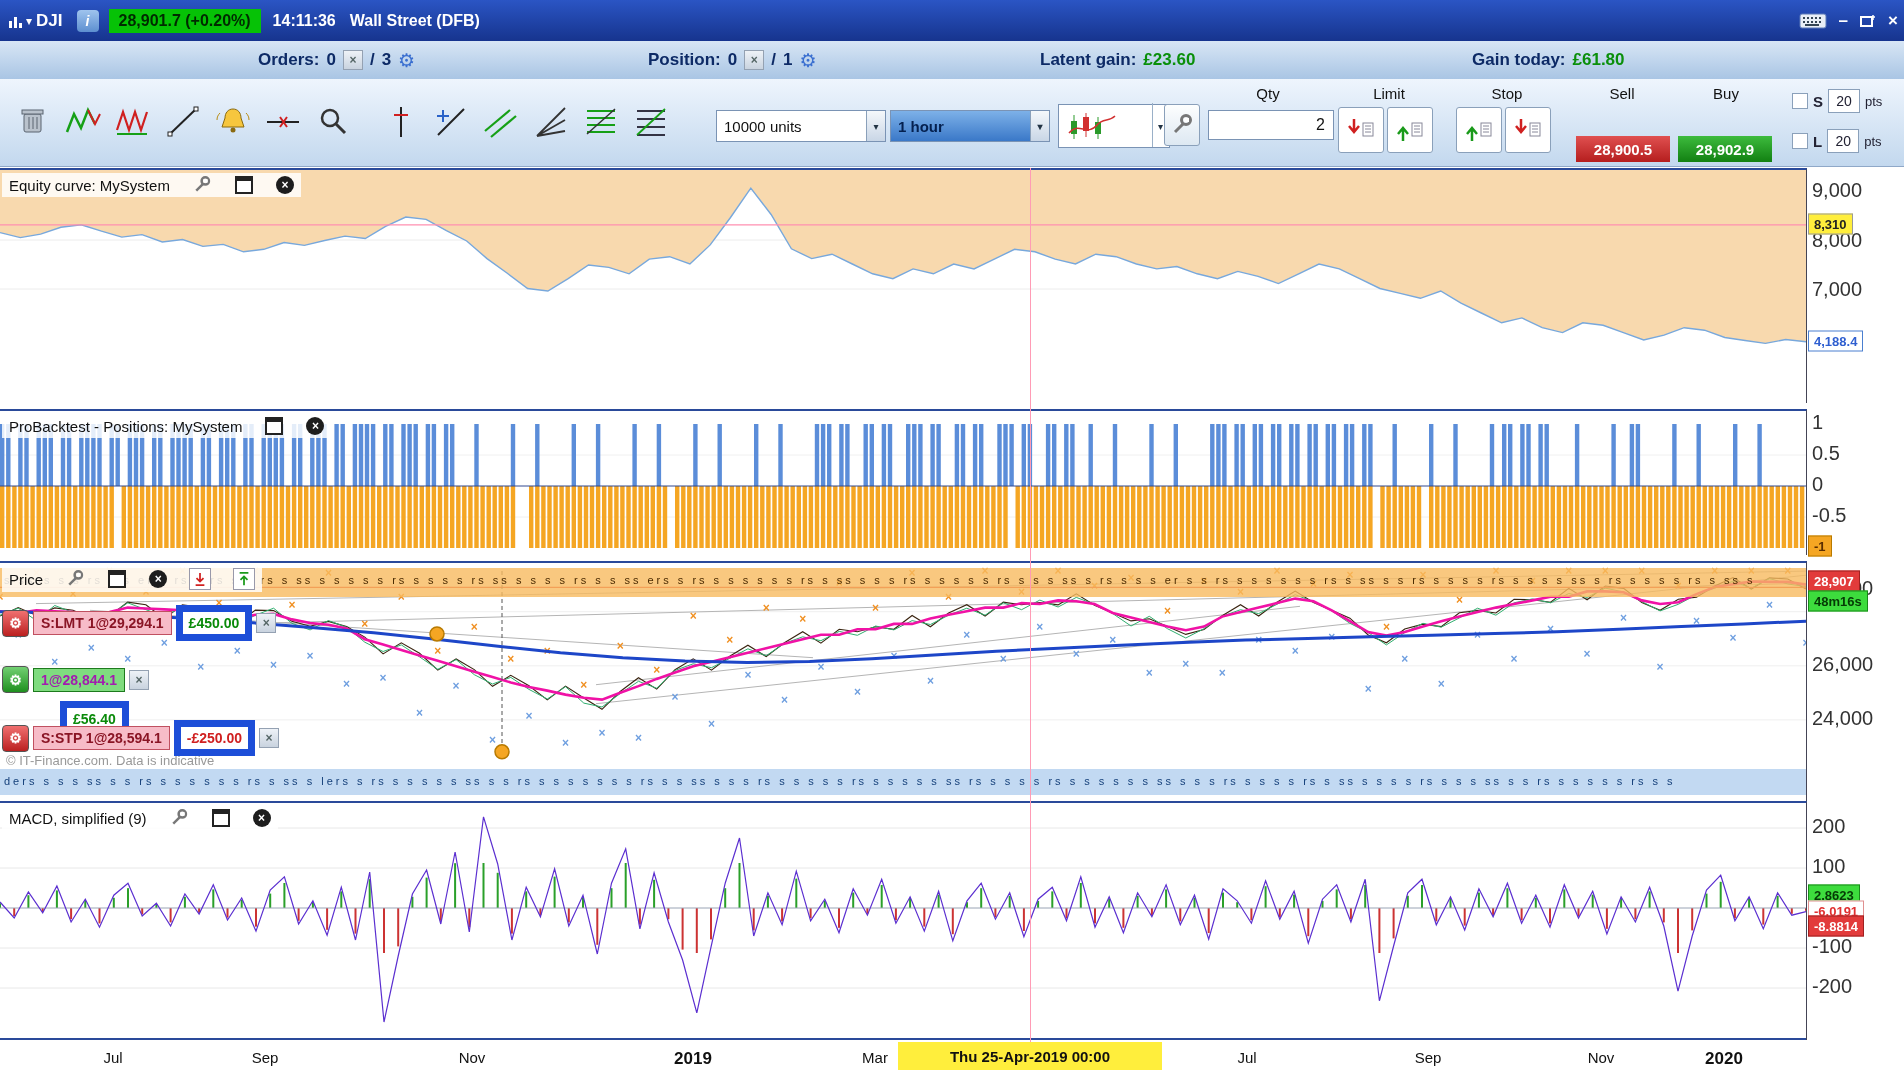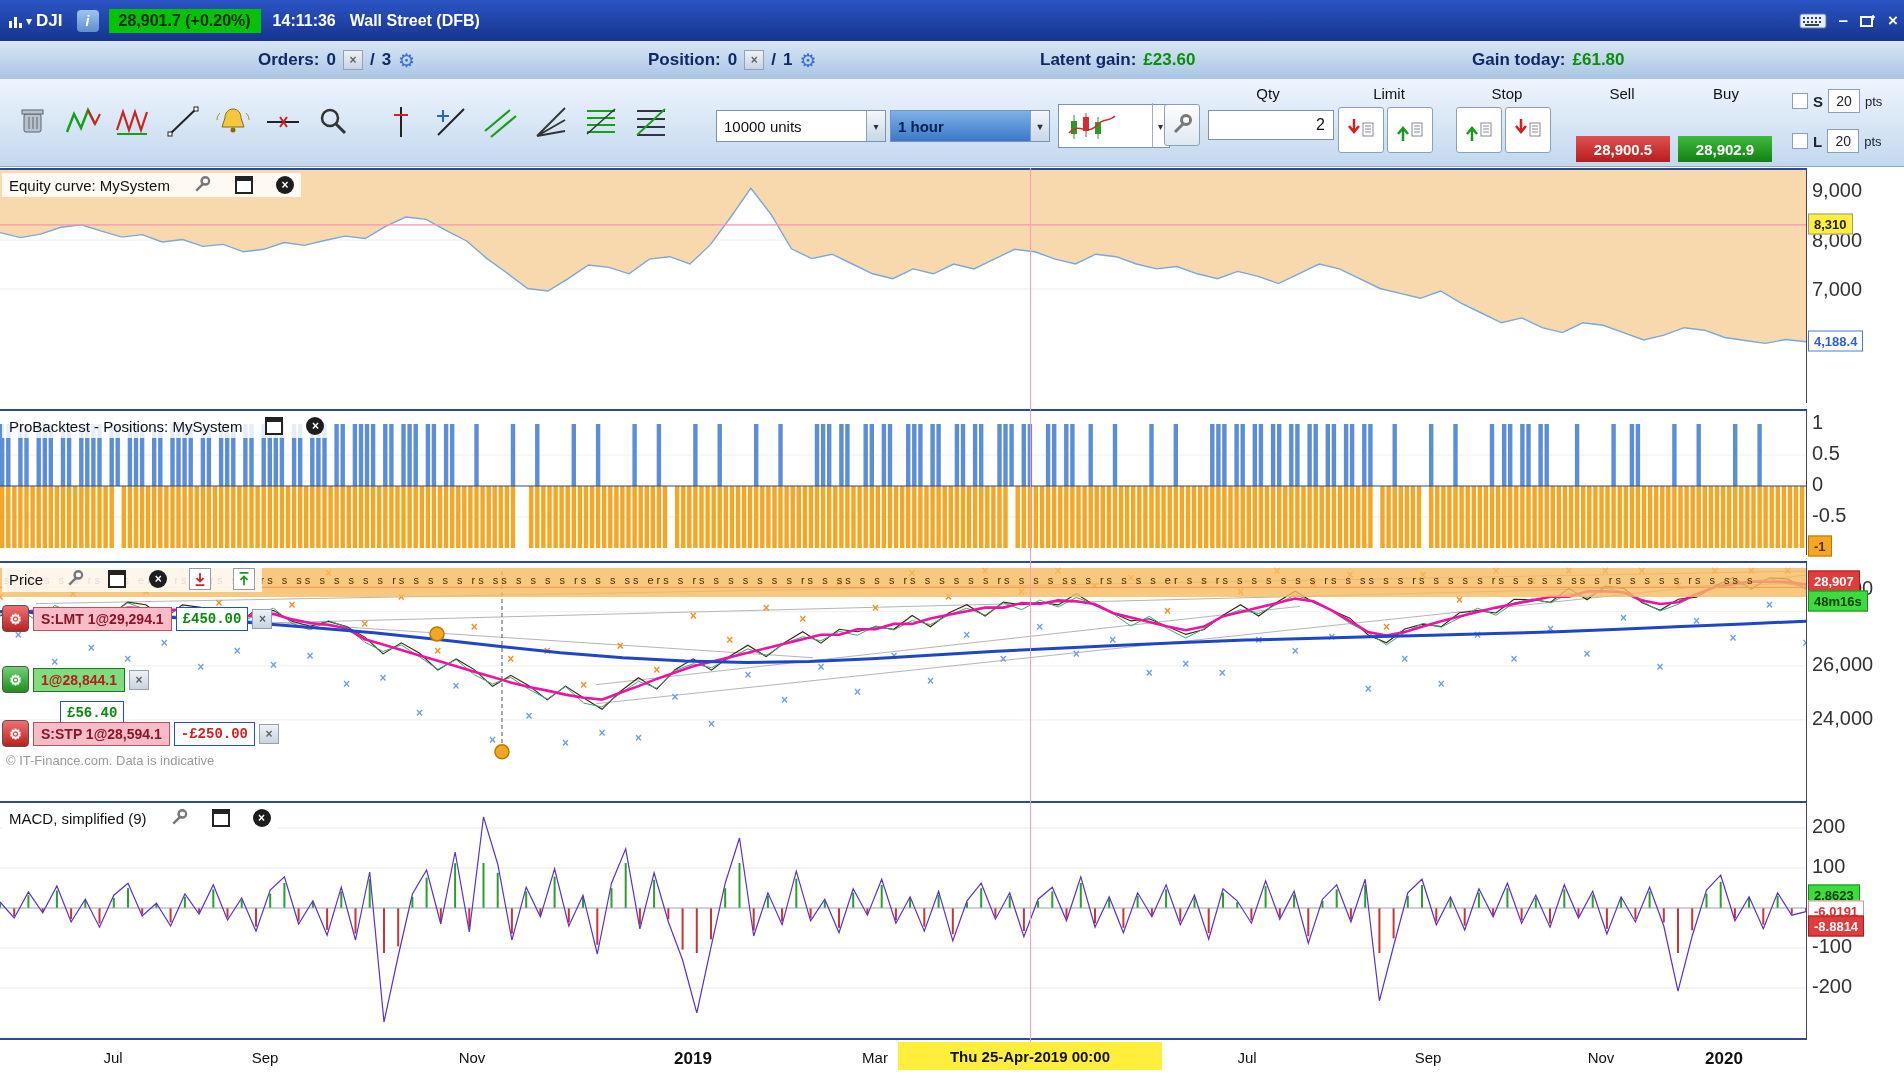--- a/index.html
+++ b/index.html
@@ -76,22 +76,22 @@
     font-size:11px;letter-spacing:3px;z-index:8;padding:6px 0 0 4px;box-sizing:border-box;}
   .strip-top{top:5px;height:29px;background:rgba(247,186,95,.8);color:#4a2a00;}
   .strip-bot{top:206px;height:26px;background:rgba(186,212,240,.88);color:#15407a;}
   .orow{position:absolute;display:flex;align-items:center;gap:4px;z-index:25;font-weight:bold;font-size:14px;}
   .gearbtn{width:25px;height:25px;border-radius:4px;display:flex;align-items:center;justify-content:center;
     color:#fff;font-size:14px;border:1px solid #555;cursor:pointer;}
   .gearbtn.red{background:linear-gradient(#f07070,#bb2020);}
   .gearbtn.green{background:linear-gradient(#72d072,#1f8f1f);}
   .olabel{padding:3px 7px;border:1px solid;cursor:move;}
   .olabel.pink{background:#f7bcc8;border-color:#c05060;color:#8a1525;}
-  .olabel.greenl{background:#7fdc7f;border-color:#1d7a1d;color:#b91c1c;}
-  .oval{background:#fff;border:1px solid #1d4ed8;padding:3px 6px;font-family:Liberation Mono, monospace;}
+  .olabel.greenl{background:#7fdc7f;border-color:#1d7a1d;color:#a21caf;}
+  .oval{background:#fff;border:7px solid #1d4ed8;padding:3px 6px;}
   .oval.pos{color:#0a8a0a;}
   .oval.neg{color:#d02020;}
   .watermark{position:absolute;left:6px;top:190px;font-size:13px;color:#999;z-index:9;}
 
   
   .axl{position:absolute;left:1812px;transform:translateY(-50%);font-size:20px;color:#333;white-space:nowrap;}
   .tagr{position:absolute;left:1808px;transform:translateY(-50%);font-size:13px;font-weight:bold;
     padding:2px 5px;border:1px solid #444;white-space:nowrap;z-index:6;}
   .tag-yellow{background:#ffee3c;color:#222;border-color:#999;}
   .tag-bluebox{background:#fff;color:#2f5fd0;border-color:#4a7fd0;}
@@ -937,20 +937,21 @@
         <polyline points="0.0,53.0 18.2,44.6 36.5,52.5 54.7,44.9 73.0,47.3 91.2,55.2 109.5,53.0 127.7,39.2 145.9,41.7 164.2,55.7 182.4,41.9 200.7,44.4 218.9,58.4 237.2,60.9 255.4,47.1 273.6,47.6 291.9,58.2 310.1,63.3 328.4,58.4 346.6,63.6 364.8,74.1 383.1,90.9 401.3,79.8 419.6,90.3 437.8,107.1 456.1,96.0 474.3,106.6 492.5,123.3 510.8,112.3 529.0,122.8 547.3,136.9 565.5,123.1 583.8,135.0 602.0,146.3 620.2,128.5 638.5,114.7 656.7,126.1 675.0,106.8 693.2,95.8 711.5,107.1 729.7,93.3 747.9,82.2 766.2,93.6 784.4,79.8 802.7,68.7 820.9,80.1 839.2,66.3 857.4,68.7 875.6,63.8 893.9,66.3 912.1,52.5 930.4,63.8 948.6,50.0 966.8,41.7 985.1,53.0 1003.3,39.2 1021.6,41.7 1039.8,39.5 1058.1,41.9 1076.3,30.8 1094.5,42.2 1112.8,50.0 1131.0,57.9 1149.3,55.7 1167.5,63.6 1185.8,71.4 1204.0,66.5 1222.2,52.7 1240.5,41.7 1258.7,53.0 1277.0,39.2 1295.2,28.1 1313.5,39.5 1331.7,47.3 1349.9,55.2 1368.2,72.0 1386.4,79.8 1404.7,66.0 1422.9,61.1 1441.2,63.6 1459.4,49.8 1477.6,47.6 1495.9,50.0 1514.1,36.2 1532.4,36.8 1550.6,39.2 1568.8,25.4 1587.1,36.8 1605.3,23.0 1623.6,25.4 1641.8,39.5 1660.1,47.3 1678.3,36.2 1696.5,34.1 1714.8,23.0 1733.0,14.6 1751.3,26.0 1769.5,14.9 1787.8,16.0 1806.0,26.0" fill="none" stroke="#3a2410" stroke-width="1.1"></polyline>
         <polyline points="0.0,52.2 18.2,45.2 36.5,57.6 54.7,42.5 73.0,49.4 91.2,58.8 109.5,52.2 127.7,39.8 145.9,46.7 164.2,53.3 182.4,44.0 200.7,47.9 218.9,57.6 237.2,61.5 255.4,52.2 273.6,45.2 291.9,60.3 310.1,66.9 328.4,57.6 346.6,64.2 364.8,79.2 383.1,88.5 401.3,81.9 419.6,93.9 437.8,106.3 456.1,96.6 474.3,111.7 492.5,121.0 510.8,114.4 529.0,126.4 547.3,136.0 565.5,123.7 583.8,140.1 602.0,144.0 620.2,130.6 638.5,118.3 656.7,125.2 675.0,107.4 693.2,100.8 711.5,104.7 729.7,95.4 747.9,85.8 766.2,92.7 784.4,80.4 802.7,73.8 820.9,77.7 839.2,68.4 857.4,72.3 875.6,63.0 893.9,66.9 912.1,57.6 930.4,61.5 948.6,52.2 966.8,45.2 985.1,52.2 1003.3,39.8 1021.6,46.7 1039.8,37.1 1058.1,44.0 1076.3,34.4 1094.5,41.3 1112.8,50.6 1131.0,63.0 1149.3,53.3 1167.5,65.7 1185.8,75.0 1204.0,65.7 1222.2,53.3 1240.5,46.7 1258.7,50.6 1277.0,41.3 1295.2,31.7 1313.5,38.6 1331.7,47.9 1349.9,60.3 1368.2,69.6 1386.4,81.9 1404.7,69.6 1422.9,60.3 1441.2,64.2 1459.4,54.9 1477.6,45.2 1495.9,52.2 1514.1,39.8 1532.4,35.9 1550.6,39.8 1568.8,30.5 1587.1,34.4 1605.3,25.1 1623.6,29.0 1641.8,38.6 1660.1,47.9 1678.3,41.3 1696.5,31.7 1714.8,25.1 1733.0,18.2 1751.3,25.1 1769.5,15.5 1787.8,21.0 1806.0,23.6" fill="none" stroke="#2fae6e" stroke-width="1"></polyline>
         <polyline points="0.0,48.2 18.2,50.0 36.5,47.3 54.7,48.2 73.0,49.1 91.2,51.8 109.5,49.1 127.7,44.6 145.9,45.5 164.2,46.4 182.4,47.3 200.7,48.2 218.9,54.6 237.2,55.5 255.4,51.8 273.6,50.9 291.9,56.4 310.1,60.0 328.4,61.8 346.6,65.4 364.8,76.2 383.1,81.6 401.3,87.0 419.6,92.4 437.8,97.8 456.1,103.2 474.3,108.7 492.5,114.1 510.8,119.5 529.0,124.0 547.3,127.6 565.5,131.6 583.8,134.8 602.0,136.6 620.2,129.8 638.5,123.1 656.7,115.9 675.0,109.6 693.2,103.2 711.5,98.7 729.7,94.2 747.9,89.7 766.2,85.2 784.4,80.7 802.7,76.2 820.9,71.7 839.2,71.7 857.4,66.3 875.6,66.3 893.9,60.9 912.1,60.9 930.4,55.5 948.6,51.8 966.8,48.2 985.1,44.6 1003.3,44.6 1021.6,40.1 1039.8,41.0 1058.1,37.4 1076.3,38.3 1094.5,41.0 1112.8,50.0 1131.0,54.6 1149.3,59.1 1167.5,63.6 1185.8,67.2 1204.0,63.6 1222.2,53.6 1240.5,49.1 1258.7,44.6 1277.0,40.1 1295.2,35.6 1313.5,38.3 1331.7,47.3 1349.9,58.2 1368.2,69.0 1386.4,72.6 1404.7,69.0 1422.9,63.6 1441.2,58.2 1459.4,53.6 1477.6,49.1 1495.9,44.6 1514.1,41.0 1532.4,37.4 1550.6,33.8 1568.8,33.8 1587.1,28.4 1605.3,28.4 1623.6,29.3 1641.8,37.4 1660.1,41.0 1678.3,39.2 1696.5,31.1 1714.8,23.9 1733.0,21.2 1751.3,18.5 1769.5,18.9 1787.8,18.9 1806.0,21.6" fill="none" stroke="#f012a6" stroke-width="2.6"></polyline>
         <polyline points="0.0,48.7 62.3,49.8 124.6,51.9 186.8,55.2 249.1,59.5 311.4,64.4 373.7,69.8 435.9,76.3 498.2,83.3 560.5,89.8 622.8,94.7 685.0,97.9 747.3,99.5 809.6,98.5 871.9,95.8 934.1,92.0 996.4,88.2 1058.7,85.2 1121.0,82.2 1183.2,79.5 1245.5,77.1 1307.8,75.5 1370.1,73.8 1432.3,72.2 1494.6,70.6 1556.9,68.7 1619.2,66.3 1681.4,63.6 1743.7,60.9 1806.0,58.2" fill="none" stroke="#1d46c8" stroke-width="3"></polyline>
         <line x1="0" x2="1806" y1="24.3" y2="24.3" stroke="#e23b3b" stroke-width="1.3"></line>
         <line x1="502" y1="8" x2="502" y2="188.8" stroke="#555" stroke-dasharray="4,3"></line>
         <circle cx="437" cy="70.9" r="7" fill="#f5a623" stroke="#b87a00" stroke-width="1.5"></circle>
         <circle cx="502" cy="188.8" r="7" fill="#f5a623" stroke="#b87a00" stroke-width="1.5"></circle>
       </svg>
     <div class="sigstrip strip-top">s ssss s s rs s s er s rs lers s s rs s ss s s s s s rs s s s s rs ss s s s s rs s s ss ers s rs s s s s s s rs s ss s s s rs s s s s s rs s s s ss s rs s s s er s s rs s s s s s s rs s ss s s rs s s s s rs s s s s ss s rs s s s s rs s ss s</div>
+    <div class="sigstrip strip-bot">ders s s s ss s s rs s s s s s s rs s ss s lers s rs s s s s s ss s s rs s s s s s s s rs s s ss s s s rs s s s s s rs s s s s s ss rs s s s s rs s s s s s s ss s s s rs s s s s rs s ss s s s s rs s s s ss s s rs s s s s s rs s s</div>
     <div class="watermark">© IT-Finance.com. Data is indicative</div>
 
     <div class="phead">
       <span>Price</span>
       <span class="hicon">
           <svg width="18" height="18" viewBox="0 0 22 22">
             <path d="M4 18l8-8" stroke="#777" stroke-width="3"></path>
             <circle cx="15" cy="6" r="4.5" fill="none" stroke="#777" stroke-width="3"></circle>
             <rect x="13" y="4" width="5" height="4" fill="#fff"></rect>
           </svg>

